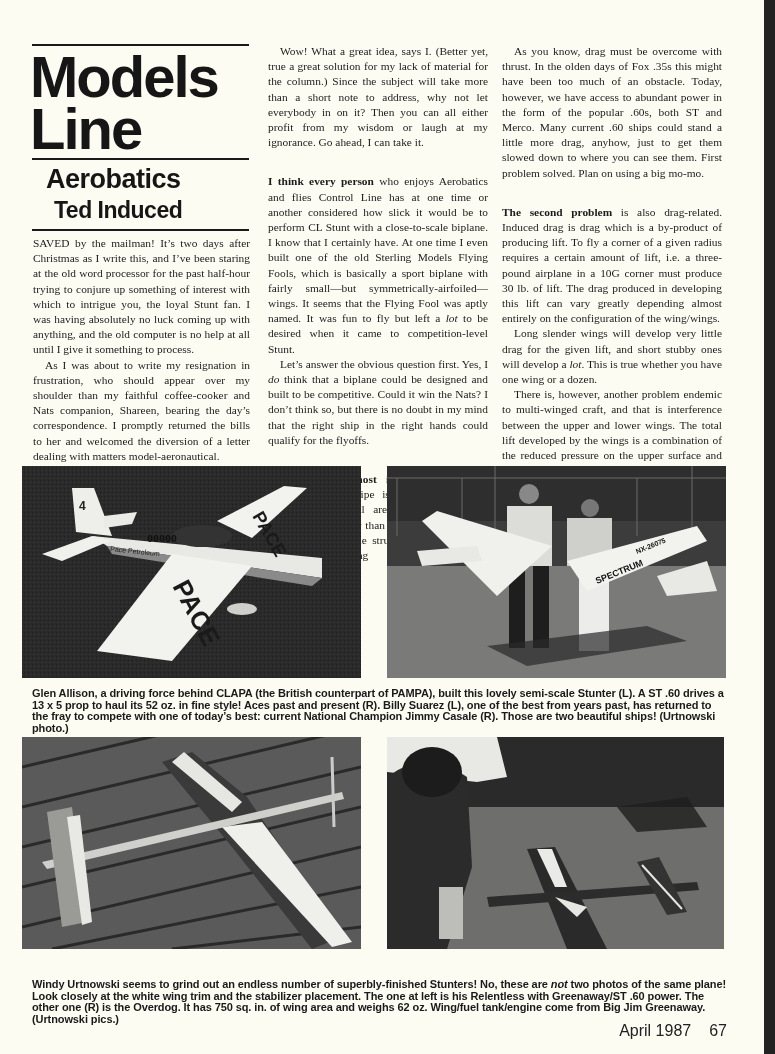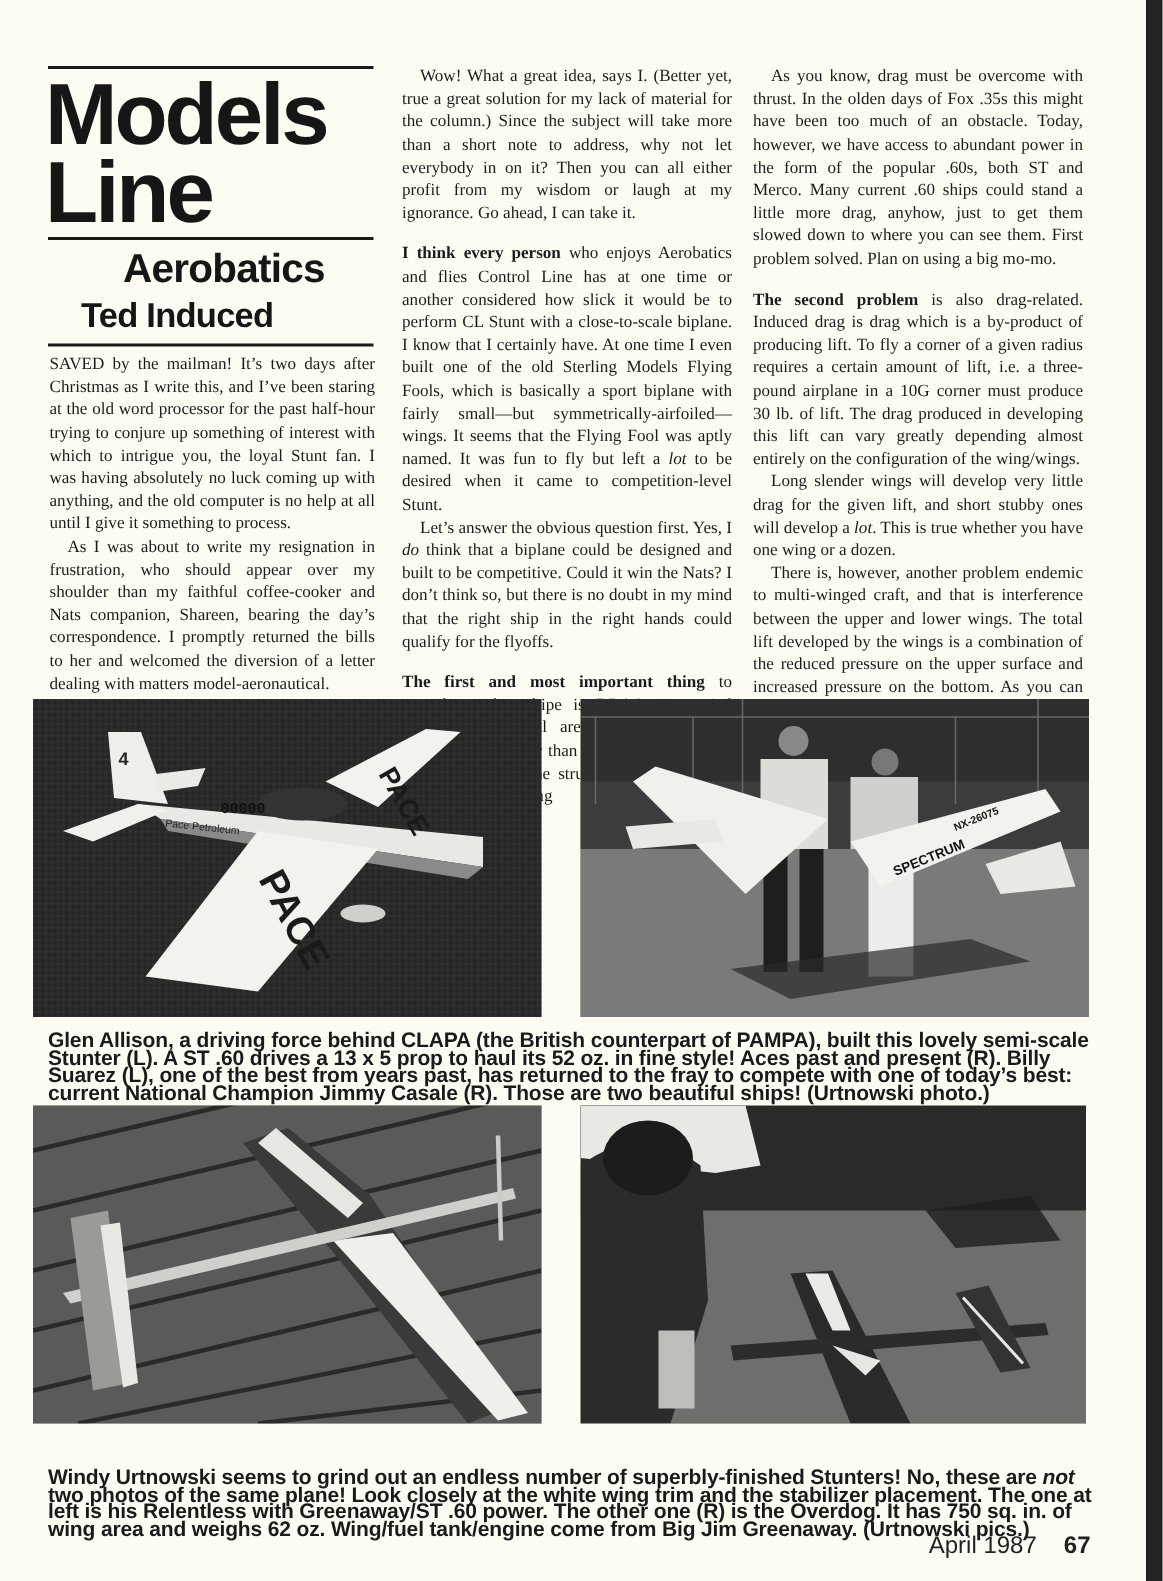--- a/index.html
+++ b/index.html
@@ -19,45 +19,45 @@
   .sub-title {
     position: absolute; font-family: "Liberation Sans", sans-serif; font-weight: 900;
     color: #161616; letter-spacing: -0.5px;
   }
   .col {
     position: absolute; font-size: 11.4px; line-height: 15.2px; text-align: justify;
     hyphens: manual;
   }
   .col p { margin: 0; text-indent: 12px; }
   .col p.noind { text-indent: 0; }
-  .col p.gap { margin-top: 12px; }
+  .col p.gap { margin-top: 24px; }
   .col b { font-weight: bold; }
   .cont { text-align: right; font-style: italic; font-weight: bold; margin-top: 4px; }
   .photo { position: absolute; overflow: hidden; }
   .caption {
     position: absolute; font-family: "Liberation Sans", sans-serif; font-weight: bold;
-    font-size: 14px; line-height: 11.6px; color: #1a1a1a; letter-spacing: -0.1px;
+    font-size: 11px; line-height: 11.6px; color: #1a1a1a; letter-spacing: -0.1px;
   }
   .caption i { font-style: italic; }
   .folio {
     position: absolute; right: 48px; top: 1022px;
     font-family: "Liberation Sans", sans-serif; font-size: 16px; color: #222;
   }
-  .folio .pg { font-weight: bold; margin-left: 18px; }
+  .folio .pg { font-weight: normal; margin-left: 18px; }
 </style>
 </head>
 <body>
 
 <div class="right-strip"></div>
 
 <div class="rule" style="left:32px; top:44px; width:217px;"></div>
 <div class="title-big" style="top:52px;">Models</div>
 <div class="title-big" style="top:104px;">Line</div>
 <div class="rule" style="left:32px; top:158px; width:217px;"></div>
-<div class="sub-title" style="left:46px; top:164px; font-size:27px;margin-left:36px;">Aerobatics</div>
+<div class="sub-title" style="left:46px; top:164px; font-size:27px;">Aerobatics</div>
 <div class="sub-title" style="left:54px; top:197px; font-size:23px;">Ted Induced</div>
 <div class="rule" style="left:32px; top:229px; width:217px;"></div>
 
 <div class="col" style="left:33px; top:236px; width:217px;">
   <p class="noind">SAVED by the mailman! It’s two days after Christmas as I write this, and I’ve been staring at the old word processor for the past half-hour trying to conjure up something of interest with which to intrigue you, the loyal Stunt fan. I was having absolutely no luck coming up with anything, and the old computer is no help at all until I give it something to process.</p>
   <p>As I was about to write my resignation in frustration, who should appear over my shoulder than my faithful coffee-cooker and Nats companion, Shareen, bearing the day’s correspondence. I promptly returned the bills to her and welcomed the diversion of a letter dealing with matters model-aeronautical.</p>
   <p>The author of the letter was asking for my thoughts relative to building a biplane as a competitive Stunter.</p>
 </div>
 
 <div class="col" style="left:268px; top:44px; width:220px;">

